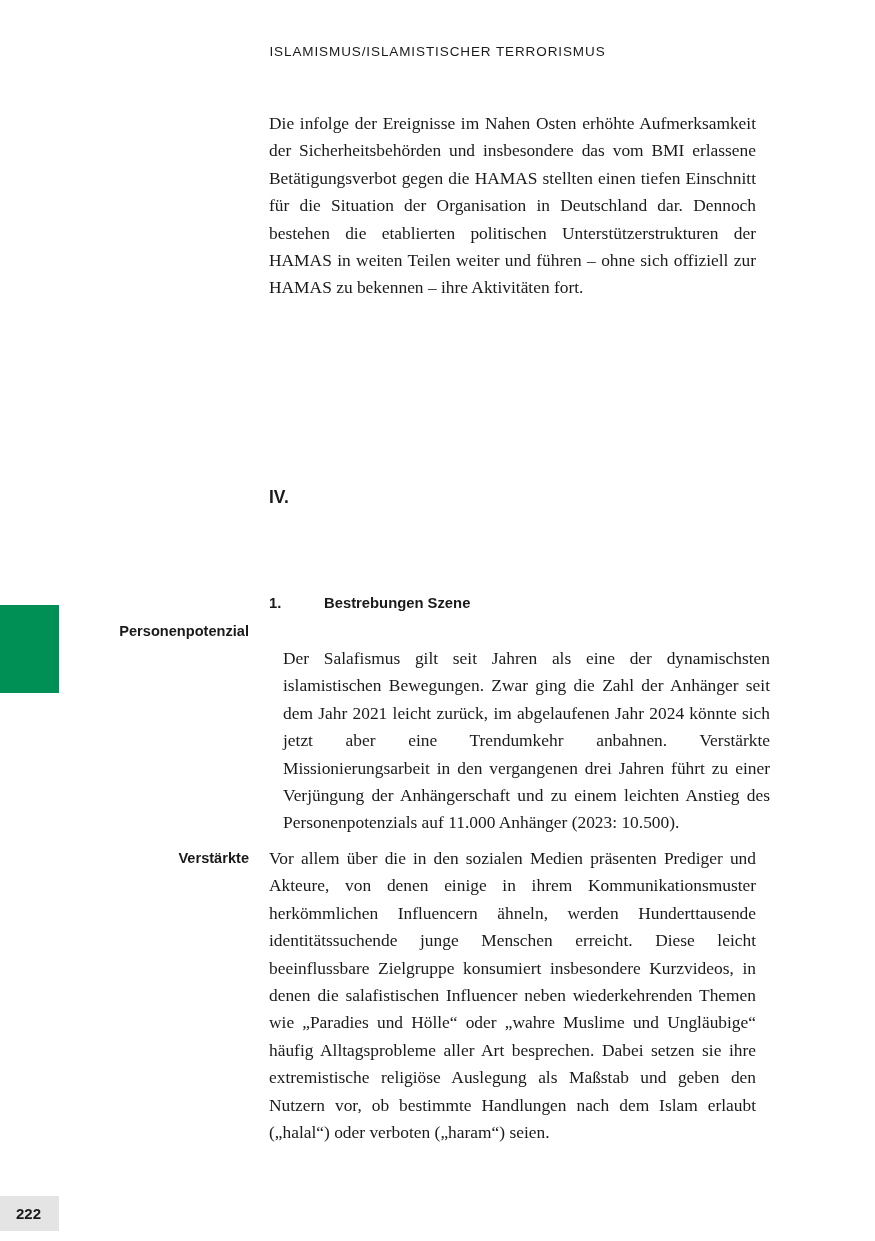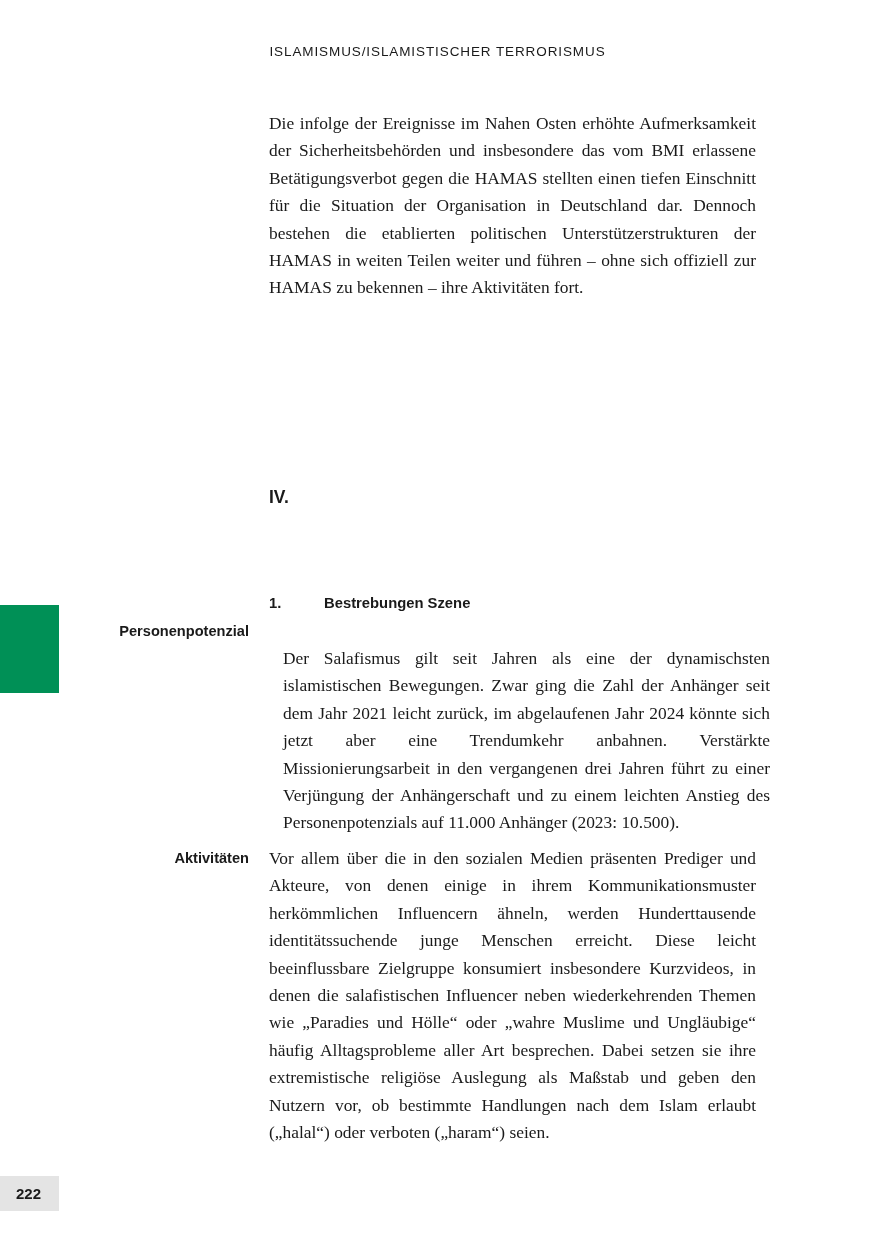--- a/index.html
+++ b/index.html
@@ -42,21 +42,21 @@
     top: 605px;
     width: 59px;
     height: 88px;
     background: #009056;
   }
 
   
   .page-number-box {
     position: absolute;
     left: 0;
-    bottom: 30px;
+    bottom: 10px;
     width: 59px;
     height: 35px;
     background: #e4e4e4;
     display: flex;
     align-items: center;
     justify-content: flex-start;
   }
   .page-number-box span {
     font-family: "Liberation Sans", sans-serif;
     font-weight: bold;
@@ -154,21 +154,21 @@
   <div class="sub-heading">
     <span class="numeral">1.</span>
     <span class="title">Bestrebungen Szene</span>
   </div>
 
   <div class="margin-note note-1">
     <div>Personenpotenzial</div>
   </div>
 
   <div class="margin-note note-2">
-    <div>Aktivitäten</div>
+    <div>Verstärkte</div>
   </div>
 
   <div class="block-salafismus">
     <p class="body-text">Der Salafismus gilt seit Jahren als eine der dynamischsten islamistischen Bewegungen. Zwar ging die Zahl der Anhänger seit dem Jahr 2021 leicht zurück, im abgelaufenen Jahr 2024 könnte sich jetzt aber eine Trendumkehr anbahnen. Verstärkte Missionierungsarbeit in den vergangenen drei Jahren führt zu einer Verjüngung der Anhängerschaft und zu einem leichten Anstieg des Personenpotenzials auf 11.000 Anhänger (2023: 10.500).</p>
   </div>
 
   <div class="block-internet">
     <p class="body-text">Vor allem über die in den sozialen Medien präsenten Prediger und Akteure, von denen einige in ihrem Kommunikationsmuster herkömmlichen Influencern ähneln, werden Hunderttausende identitätssuchende junge Menschen erreicht. Diese leicht beeinflussbare Zielgruppe konsumiert insbesondere Kurzvideos, in denen die salafistischen Influencer neben wiederkehrenden Themen wie „Paradies und Hölle“ oder „wahre Muslime und Ungläubige“ häufig Alltagsprobleme aller Art besprechen. Dabei setzen sie ihre extremistische religiöse Auslegung als Maßstab und geben den Nutzern vor, ob bestimmte Handlungen nach dem Islam erlaubt („halal“) oder verboten („haram“) seien.</p>
   </div>
 

